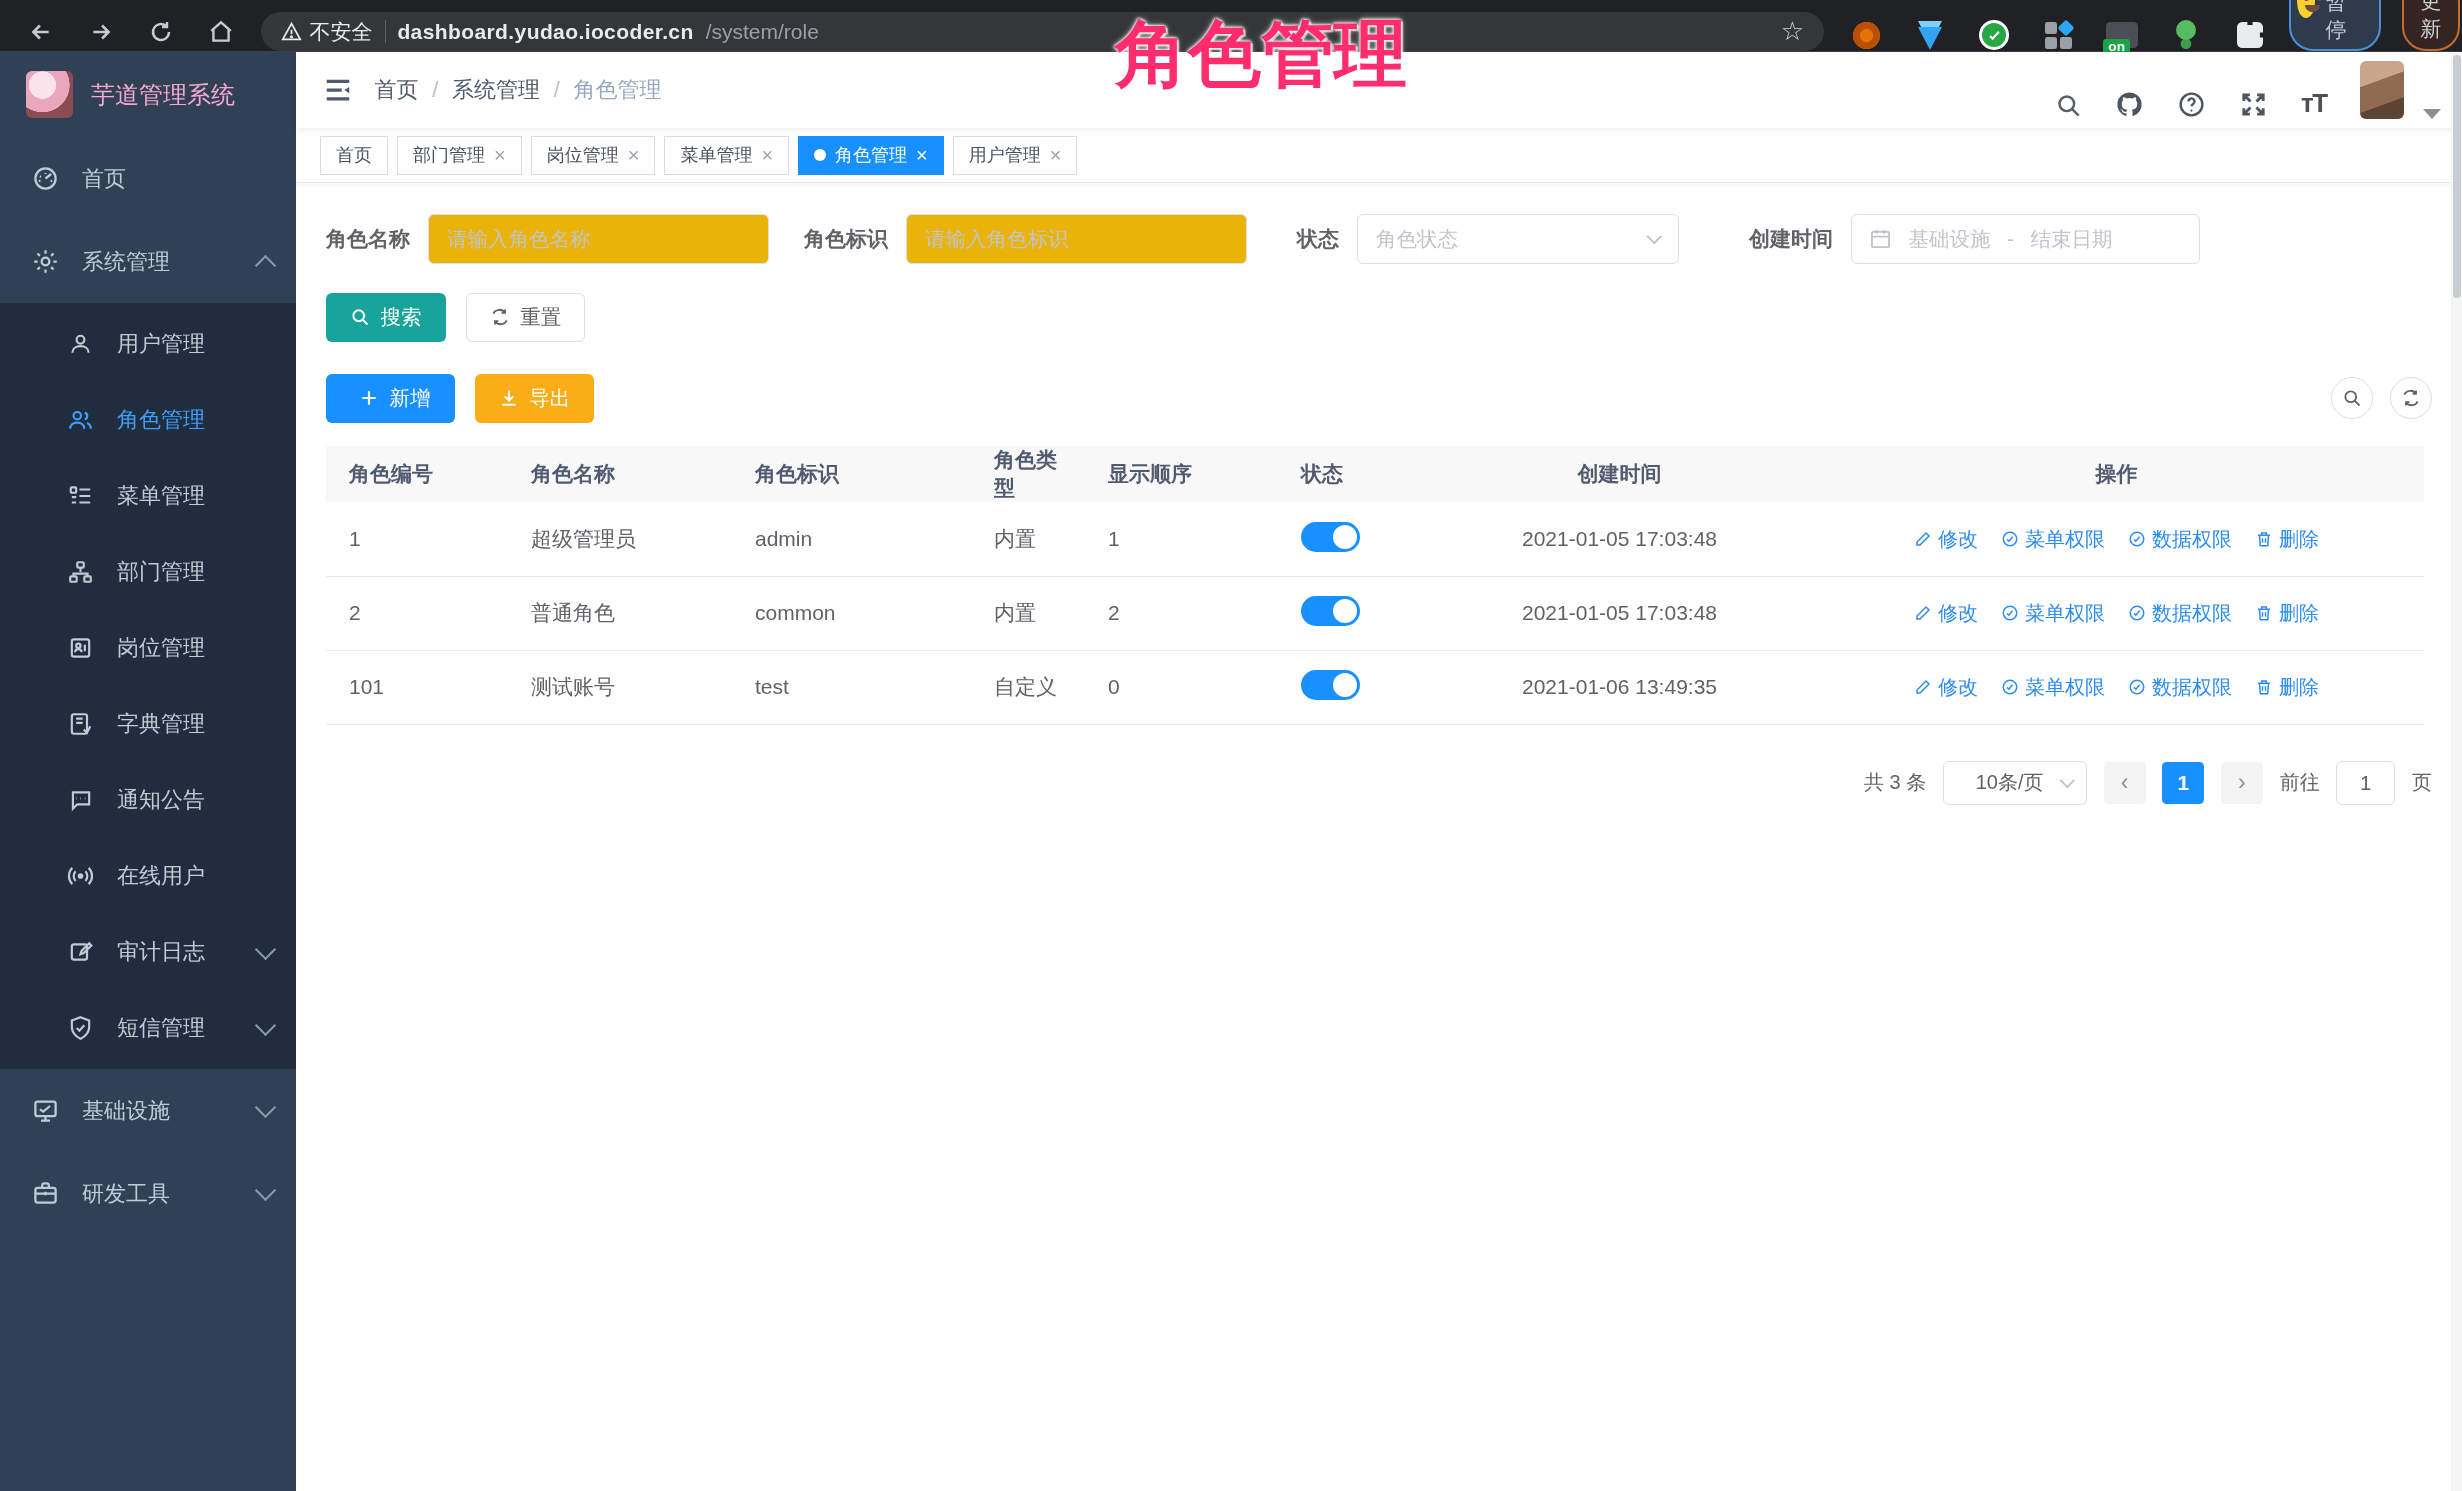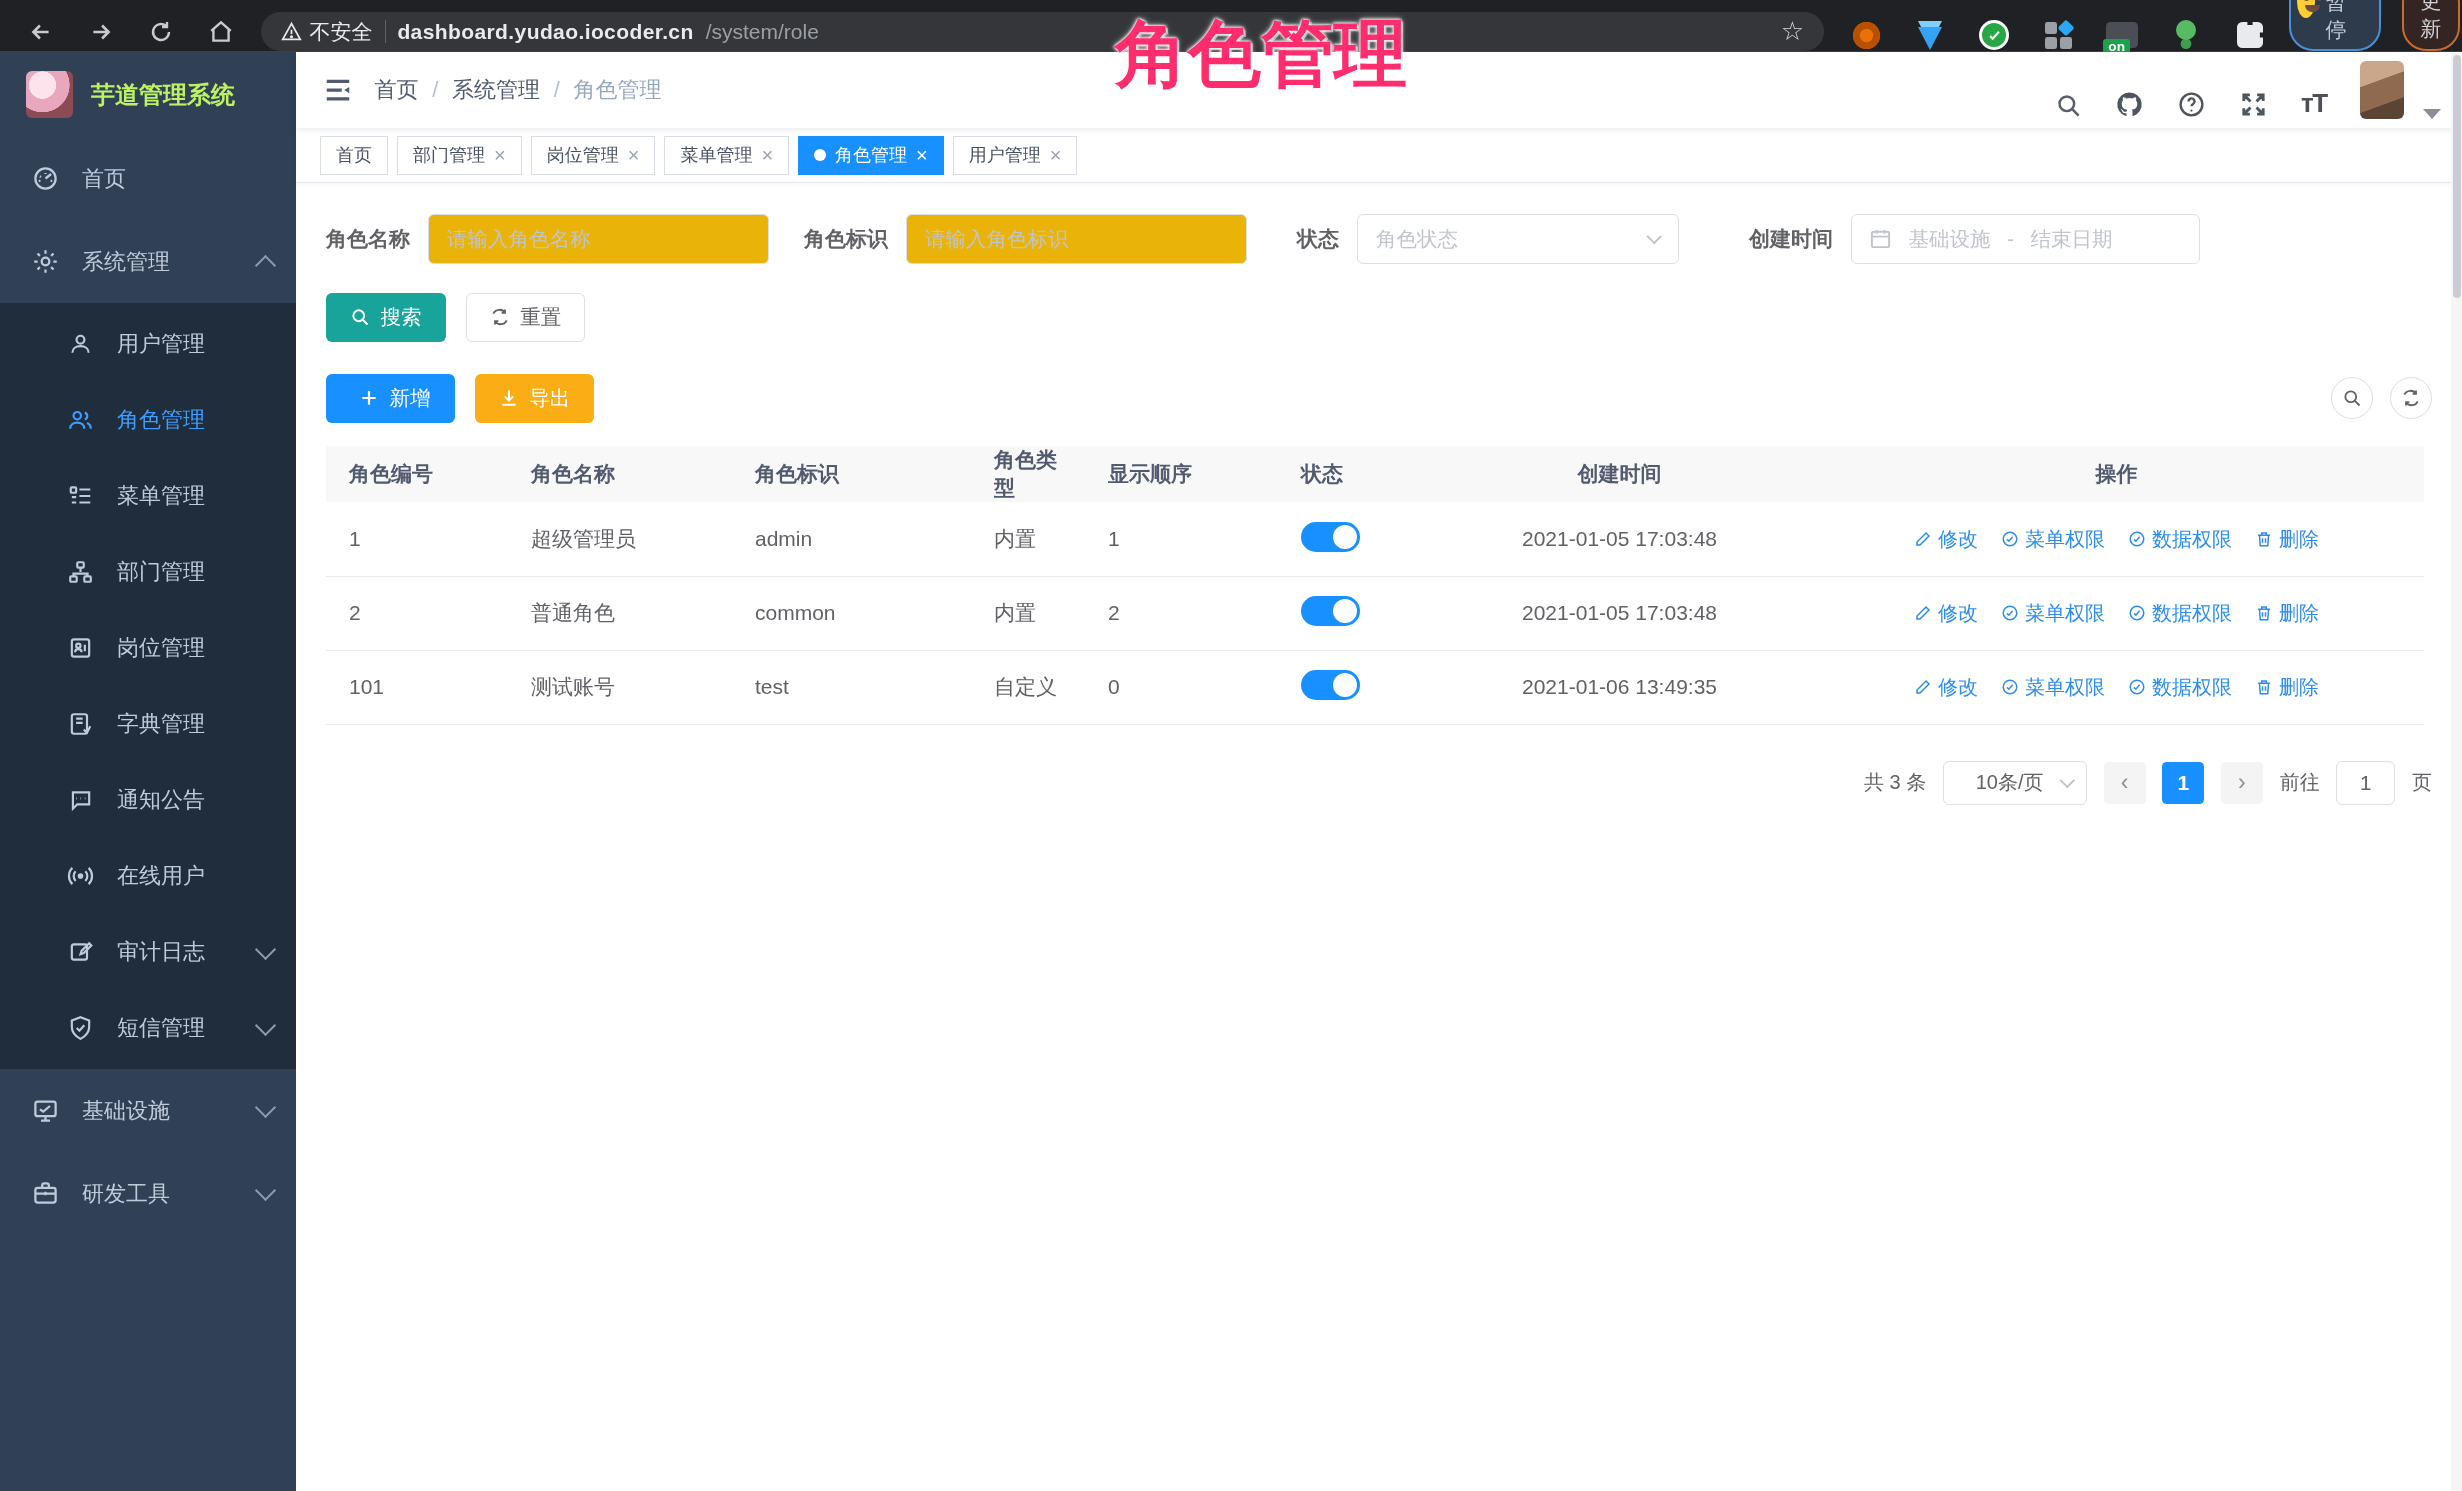--- a/index.html
+++ b/index.html
@@ -61,21 +61,21 @@
     text-shadow:0 0 3px #fff,0 0 3px #fff,0 0 6px #ffffffcc,2.3px 2.3px 0 #ffffff80; }
 
   
   .app { display:flex; width:100%; height:1440px; }
 
   
   .sidebar { width:296px; background:#304156; color:#bfcbd9; flex:0 0 296px; overflow:hidden; }
   .logo-row { height:85px; display:flex; align-items:center; gap:18px; padding:0 26px; }
   .logo-img { width:47px; height:47px; border-radius:6px;
     background:radial-gradient(circle at 35% 30%,#fde3ec 0 30%,#e8a7bd 31% 60%,#8a4b52 61% 100%); }
-  .logo-title { color:#bef264; font-size:24px; font-weight:bold; white-space:nowrap; }
+  .logo-title { color:#f9a8d4; font-size:24px; font-weight:normal; white-space:nowrap; }
   .menu-item { height:83px; display:flex; align-items:center; gap:23px; padding:0 23px 0 32px;
     font-size:22px; cursor:pointer; }
   .menu-item svg { flex:0 0 27px; }
   .menu-item .grow { flex:1; }
   .sub { background:#1f2d3d; padding:3px 0; }
   .sub .menu-item { height:76px; padding-left:67px; }
   .active-item, .active-item svg { color:#409eff; stroke:#409eff; }
   .chev { width:15px; height:15px; border-right:2.3px solid #8d9bae; border-bottom:2.3px solid #8d9bae;
     transform:rotate(45deg); margin-top:-6px; }
   .chev.up { transform:rotate(-135deg); margin-top:7.6px; }

